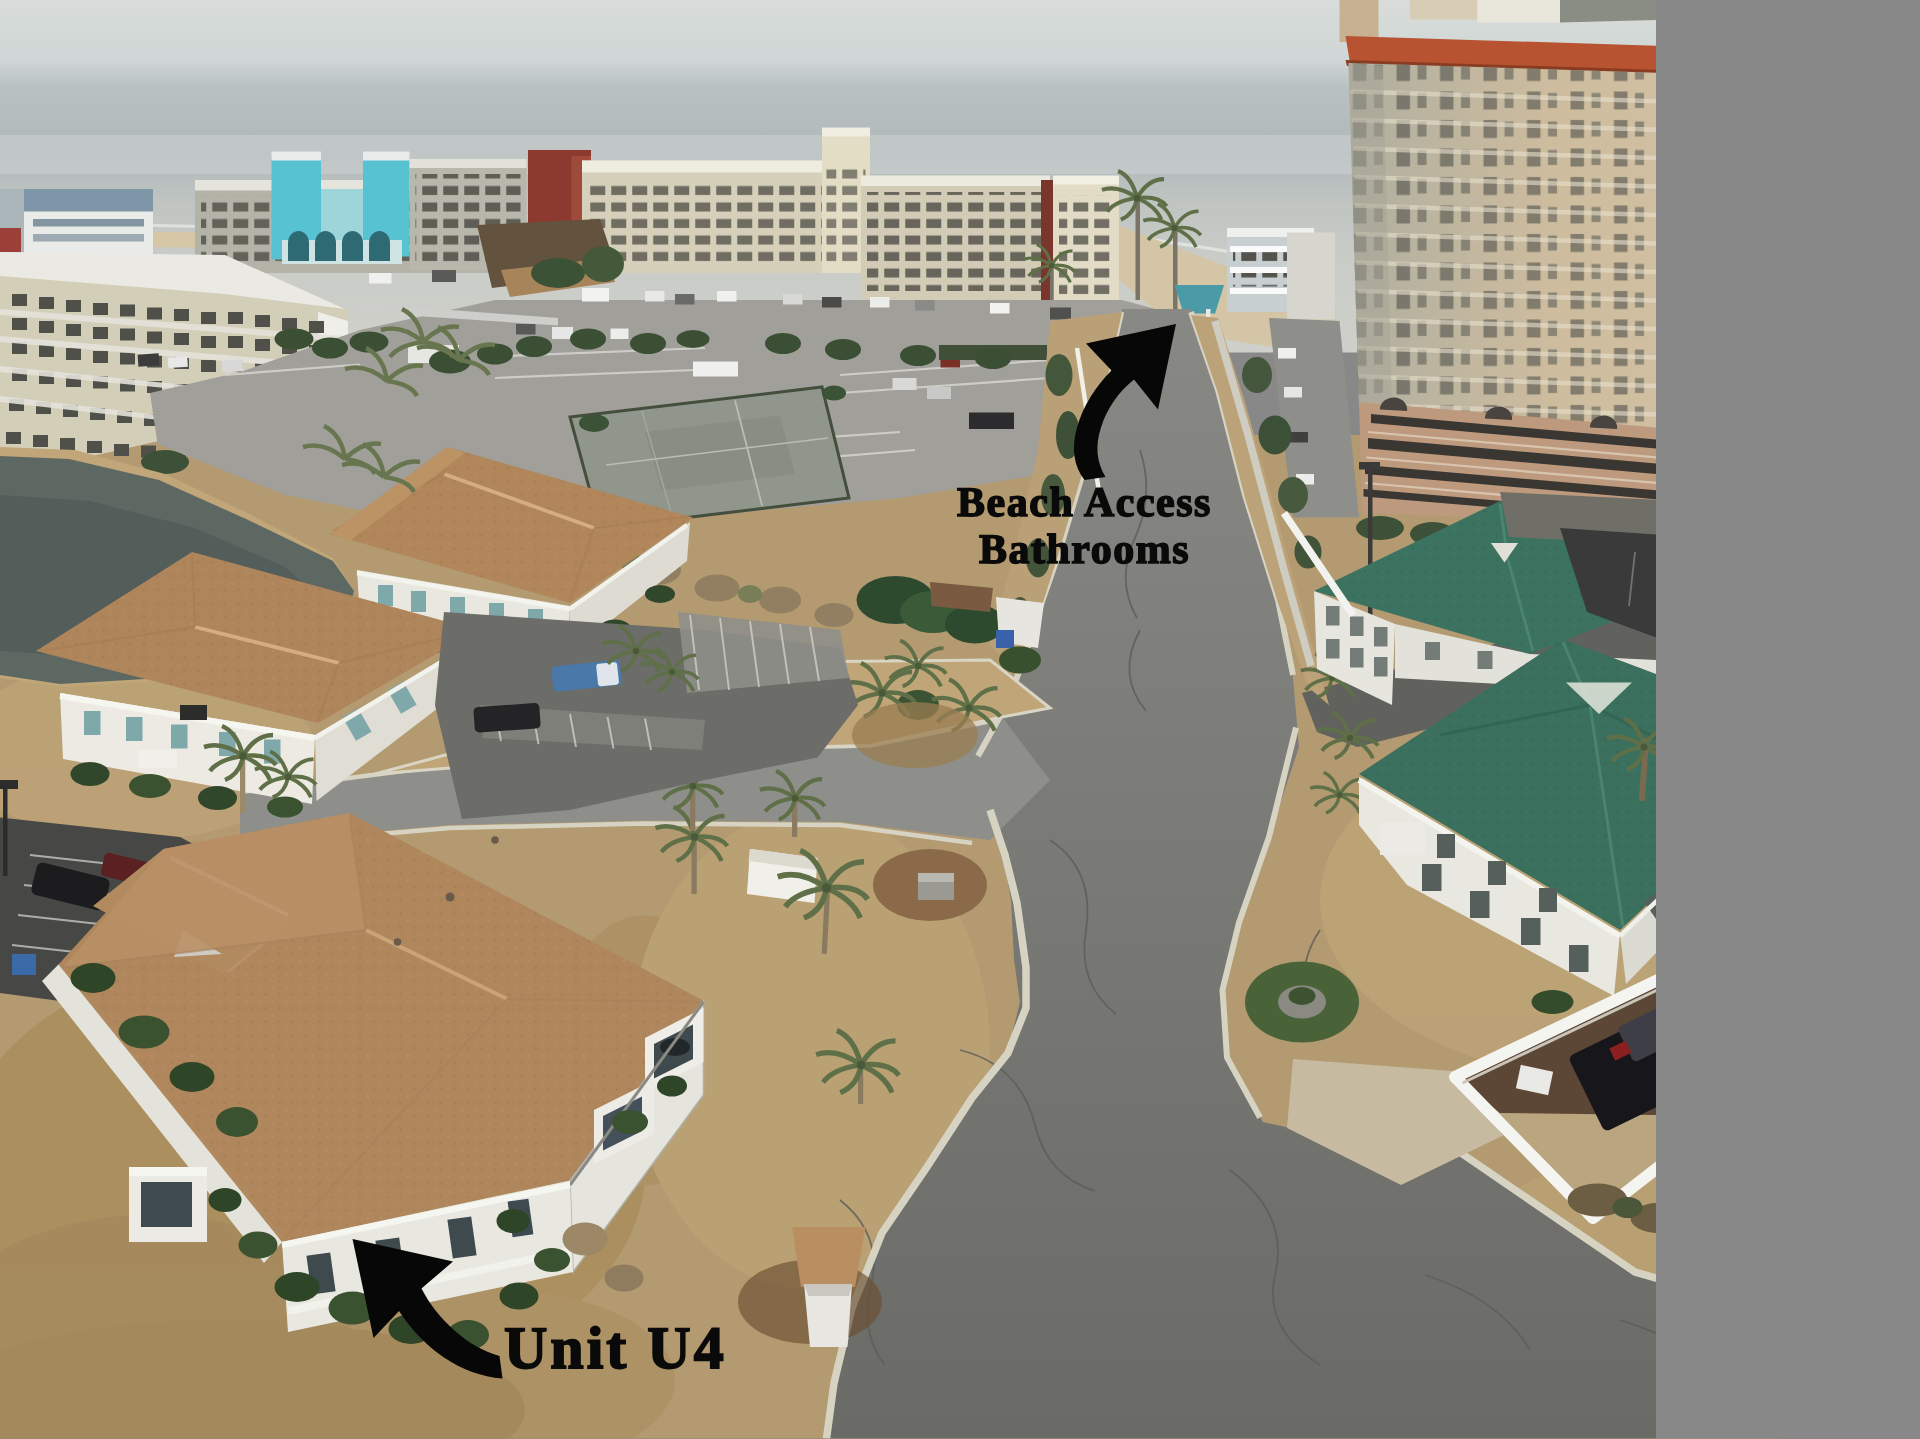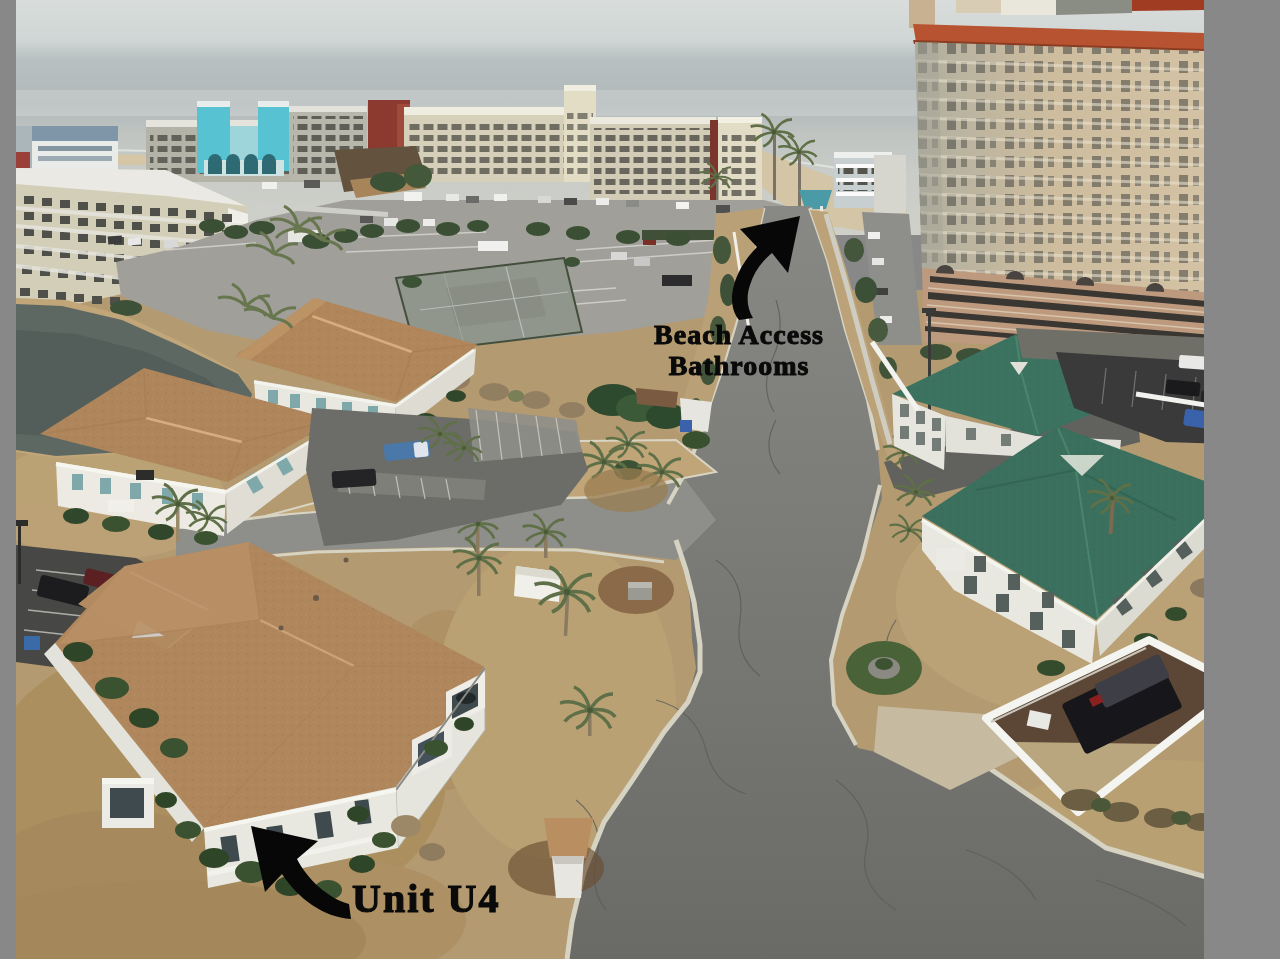--- a/index.html
+++ b/index.html
@@ -1,16 +1,16 @@
 <!DOCTYPE html>
 <html><head>
 <meta charset="utf-8">
 <style>
 html,body{margin:0;padding:0;background:#888;}
-#scene{width:1188px;height:959px;position:relative;overflow:hidden;font-family:"Liberation Sans",sans-serif;padding-left:16px;}
+#scene{width:1104px;height:959px;position:relative;overflow:hidden;font-family:"Liberation Sans",sans-serif;}
 </style>
 </head>
 <body>
 <div id="scene">
 <svg width="1280" height="959" viewBox="0 0 1280 959" xmlns="http://www.w3.org/2000/svg">
 <defs>
 <linearGradient id="ocean" x1="0" y1="0" x2="0" y2="1">
 <stop offset="0" stop-color="#d8dddb"></stop>
 <stop offset="0.17" stop-color="#d0d6d5"></stop>
 <stop offset="0.25" stop-color="#b8c0c1"></stop>

